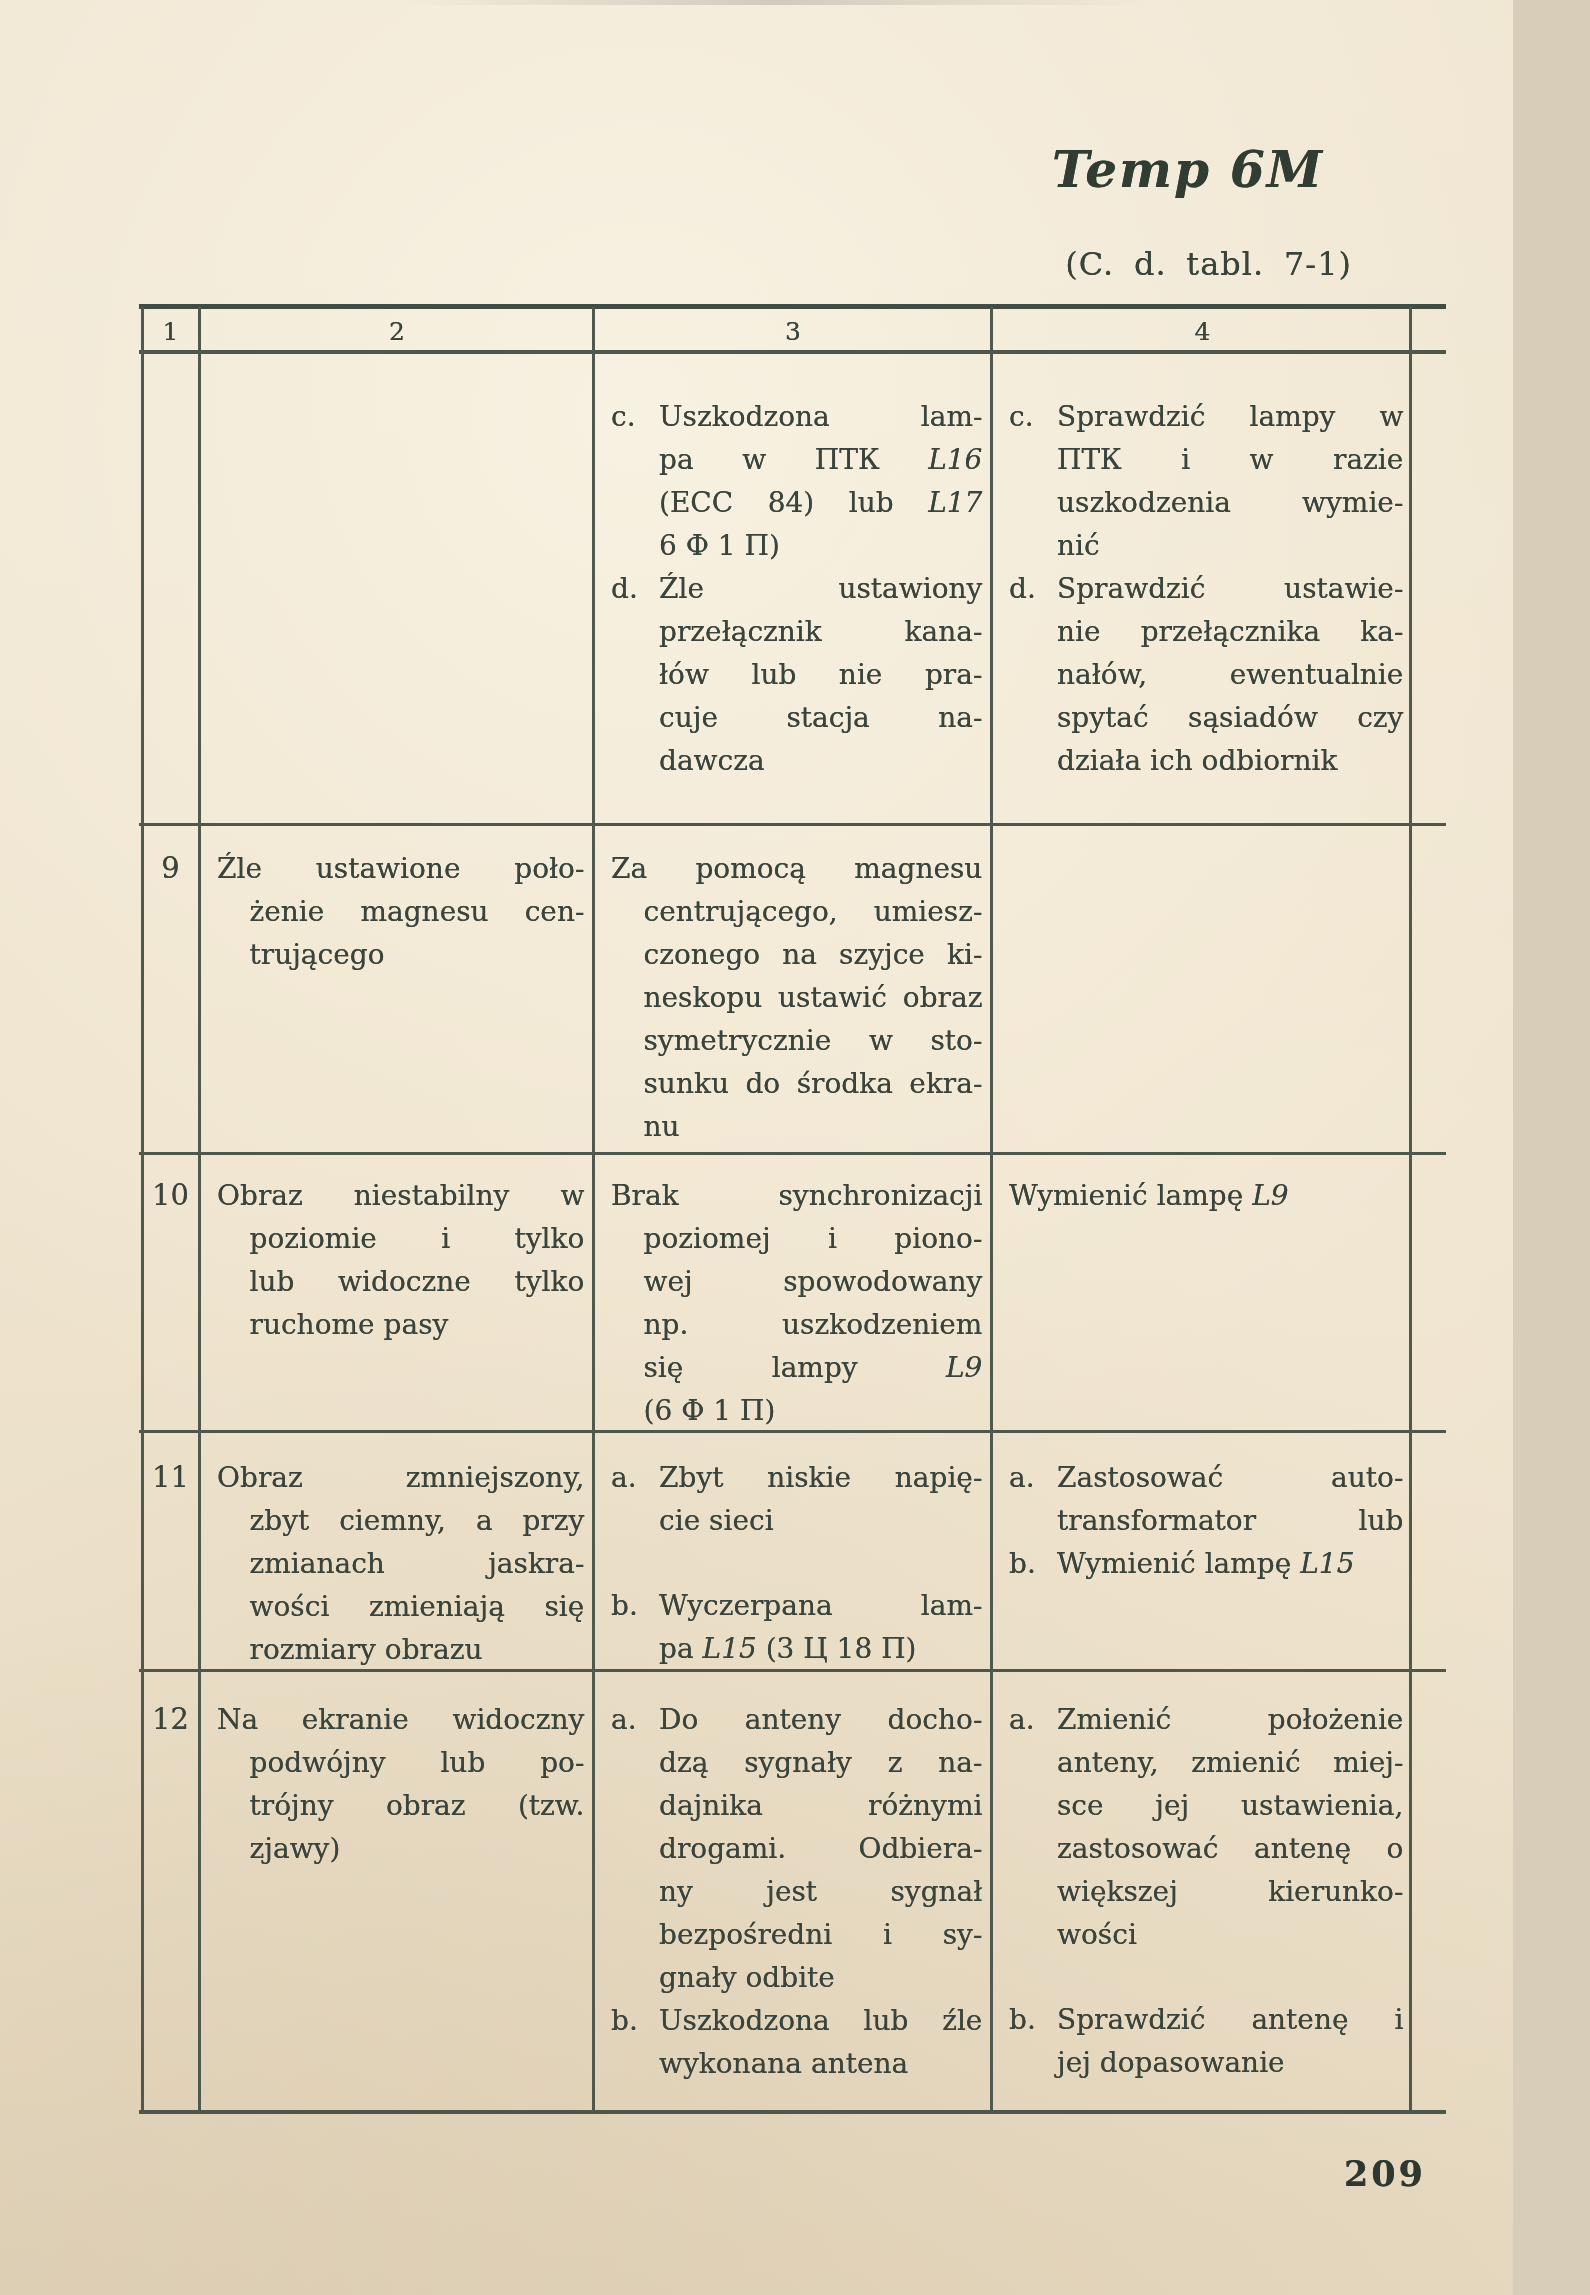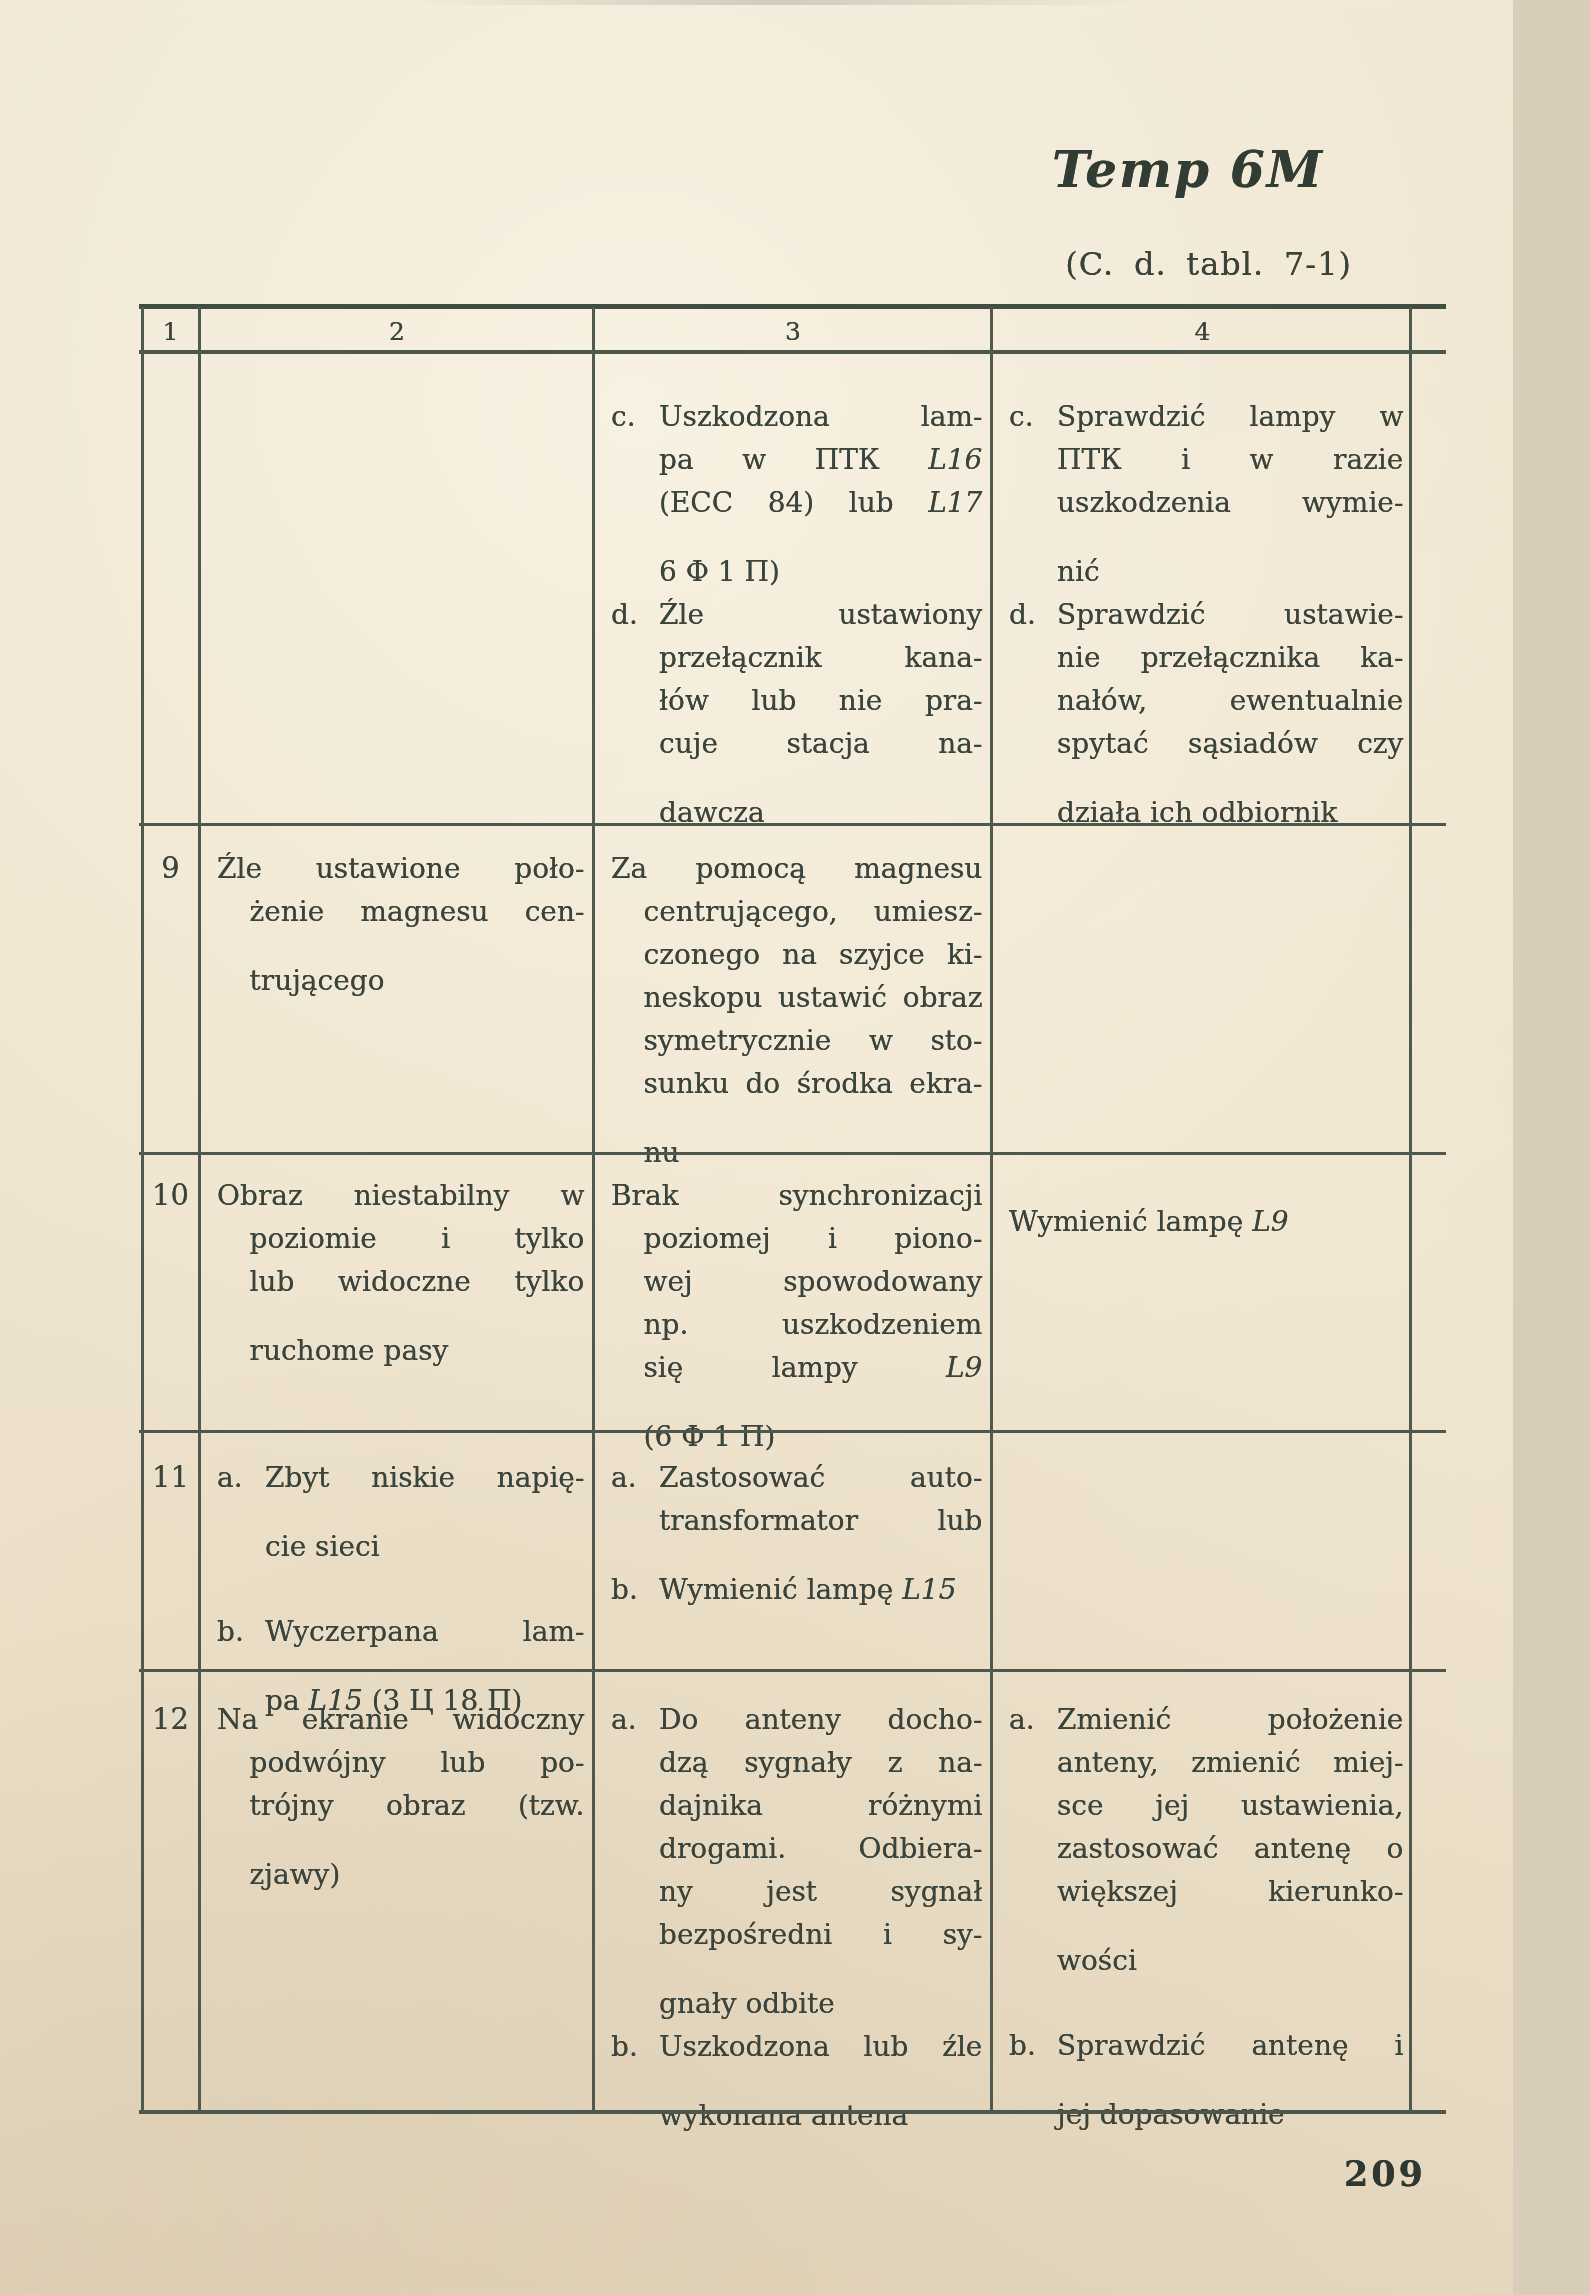--- a/index.html
+++ b/index.html
@@ -54,21 +54,21 @@
   .cell{box-sizing:border-box;padding:0 9.6px 0 17px;}
   .cell.num{padding:0;text-align:center;font-size:29px;}
 
   .item{position:relative;}
   .item.labeled{padding-left:48px;}
   .item.labeled .lbl{position:absolute;left:0;top:0;width:44px;}
   .item.plain .ln{padding-left:32.5px;}
   .item.plain .ln:first-child{padding-left:0;}
   .item.gap{margin-top:42px;}
   .ln{text-align:justify;text-align-last:justify;}
-  .ln.last{text-align-last:left;margin-top:26px;}
+  .ln.last{text-align-last:left;}
   .ln i{font-style:italic;}
 </style>
 </head>
 <body>
 
 <div class="page">
   <div class="model-title">Temp 6M</div>
   <div class="continuation-note">(C. d. tabl. 7-1)</div>
   <div class="repair-table">
       <div class="thead">
@@ -158,20 +158,29 @@
         </div>
         <div class="cell">
           <div class="item plain">
             <div class="ln last">Wymienić lampę <i>L9</i></div>
           </div>
         </div>
       </div>
       <div class="trow" style="height: 239px; padding-top: 25px;">
         <div class="cell num">11</div>
         <div class="cell">
+          <div class="item plain">
+            <div class="ln">Obraz zmniejszony,</div>
+            <div class="ln">zbyt ciemny, a przy</div>
+            <div class="ln">zmianach jaskra-</div>
+            <div class="ln">wości zmieniają się</div>
+            <div class="ln last">rozmiary obrazu</div>
+          </div>
+        </div>
+        <div class="cell">
           <div class="item labeled">
             <span class="lbl">a.</span>
             <div class="ln">Zbyt niskie napię-</div>
             <div class="ln last">cie sieci</div>
           </div>
           <div class="item labeled gap">
             <span class="lbl">b.</span>
             <div class="ln">Wyczerpana lam-</div>
             <div class="ln last">pa <i>L15</i> (3 Ц 18 П)</div>
           </div>

